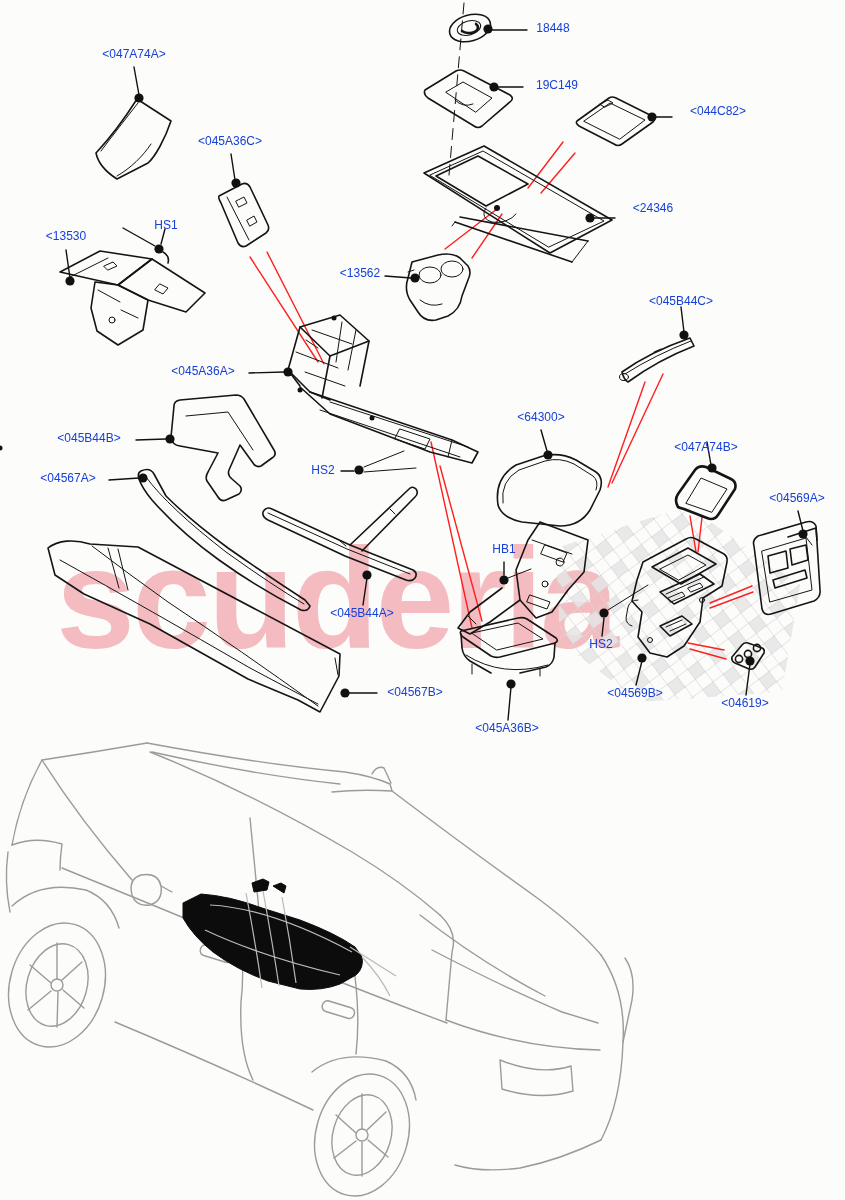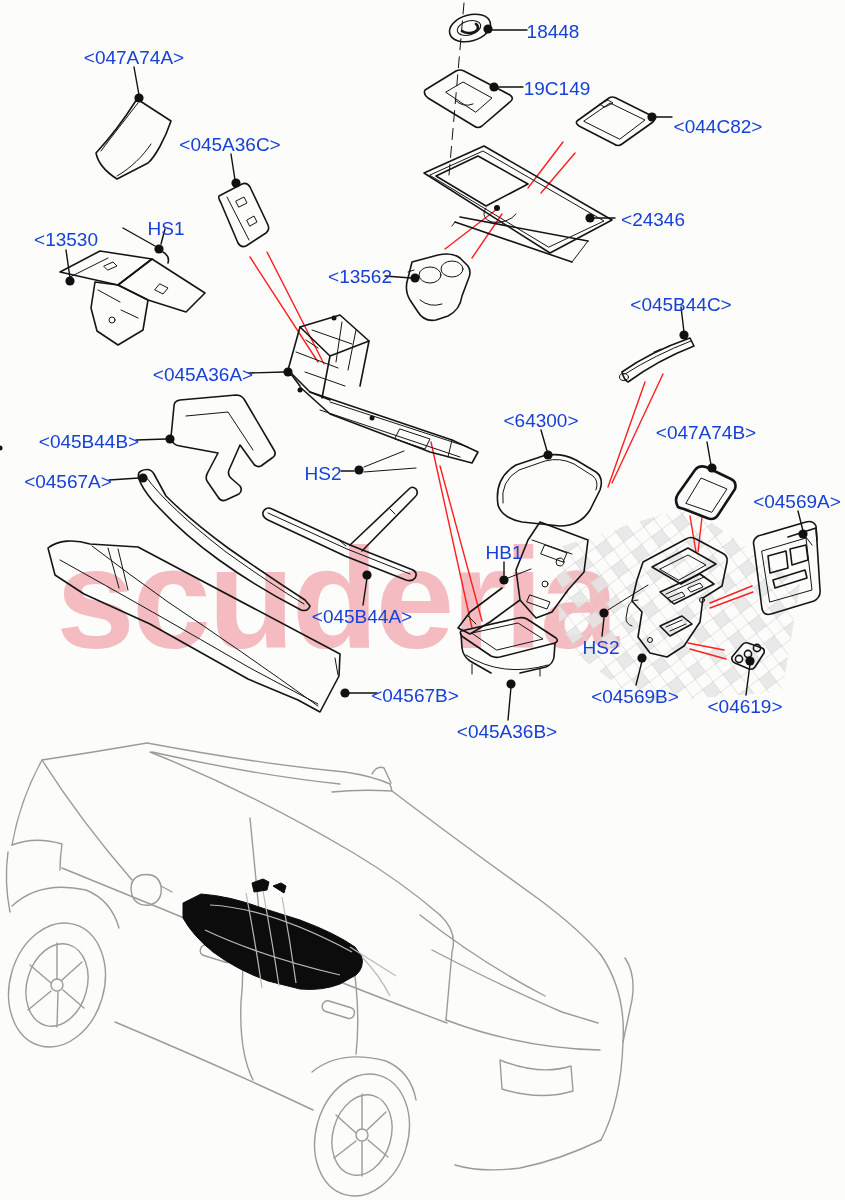--- a/index.html
+++ b/index.html
@@ -14,21 +14,21 @@
   svg.art{position:absolute;left:0;top:0;z-index:2;}
   .k{stroke:#151515;stroke-width:1.6;fill:none;stroke-linejoin:round;stroke-linecap:round;}
   .k2{stroke:#151515;stroke-width:2.6;fill:none;stroke-linejoin:round;stroke-linecap:round;}
   .t{stroke:#151515;stroke-width:1;fill:none;stroke-linejoin:round;stroke-linecap:round;}
   .r{stroke:#ff1f1f;stroke-width:1.4;fill:none;stroke-linecap:round;}
   .ld{stroke:#111;stroke-width:1.4;fill:none;stroke-linecap:round;}
   .dot{fill:#111;stroke:none;}
   .g{stroke:#9b9b9b;stroke-width:1.4;fill:none;stroke-linejoin:round;stroke-linecap:round;}
   .gf{fill:#0c0c0c;stroke:#0c0c0c;stroke-width:1;}
   .strap{stroke:#b9b9b9;stroke-width:1.2;fill:none;}
-  .lbl{position:absolute;z-index:3;color:#1740d8;font-size:19px;font-weight:400;
+  .lbl{position:absolute;z-index:3;color:#1740d8;font-size:12px;font-weight:400;
        transform:translateX(-50%);white-space:nowrap;}
 </style>
 </head>
 <body>
 
 <div class="stage">
 
   <div class="wm-big">scuderia</div>
 
   <svg class="art" width="845" height="1200" viewBox="0 0 845 1200">
@@ -339,30 +339,30 @@
       <path class="strap" d="M362,957 Q380,976 390,996 M350,947 L396,976"></path>
     </g>
   </svg>
 
   <div class="lbl" style="left:134px;top:47px"><span>&lt;047A74A</span>&gt;</div>
   <div class="lbl" style="left:230px;top:134px"><span>&lt;045A36C</span>&gt;</div>
   <div class="lbl" style="left:166px;top:218px"><span>HS1</span></div>
   <div class="lbl" style="left:66px;top:229px"><span>&lt;13530</span></div>
   <div class="lbl" style="left:553px;top:21px"><span>18448</span></div>
   <div class="lbl" style="left:557px;top:78px"><span>19C149</span></div>
-  <div class="lbl" style="left:718px;top:116px"><span>&lt;044C82</span>&gt;</div>
-  <div class="lbl" style="left:653px;top:209px"><span>&lt;24346</span></div>
+  <div class="lbl" style="left:718px;top:104px"><span>&lt;044C82</span>&gt;</div>
+  <div class="lbl" style="left:653px;top:201px"><span>&lt;24346</span></div>
   <div class="lbl" style="left:360px;top:266px"><span>&lt;13562</span></div>
   <div class="lbl" style="left:681px;top:294px"><span>&lt;045B44C</span>&gt;</div>
   <div class="lbl" style="left:203px;top:364px"><span>&lt;045A36A</span>&gt;</div>
   <div class="lbl" style="left:89px;top:431px"><span>&lt;045B44B</span>&gt;</div>
   <div class="lbl" style="left:68px;top:471px"><span>&lt;04567A</span>&gt;</div>
   <div class="lbl" style="left:323px;top:463px"><span>HS2</span></div>
   <div class="lbl" style="left:541px;top:410px"><span>&lt;64300</span>&gt;</div>
-  <div class="lbl" style="left:706px;top:422px"><span>&lt;047A74B</span>&gt;</div>
+  <div class="lbl" style="left:706px;top:440px"><span>&lt;047A74B</span>&gt;</div>
   <div class="lbl" style="left:797px;top:491px"><span>&lt;04569A</span>&gt;</div>
   <div class="lbl" style="left:504px;top:542px"><span>HB1</span></div>
   <div class="lbl" style="left:362px;top:606px"><span>&lt;045B44A</span>&gt;</div>
   <div class="lbl" style="left:415px;top:685px"><span>&lt;04567B</span>&gt;</div>
   <div class="lbl" style="left:601px;top:637px"><span>HS2</span></div>
   <div class="lbl" style="left:635px;top:686px"><span>&lt;04569B</span>&gt;</div>
   <div class="lbl" style="left:745px;top:696px"><span>&lt;04619</span>&gt;</div>
   <div class="lbl" style="left:507px;top:721px"><span>&lt;045A36B</span>&gt;</div>
 </div>
 

